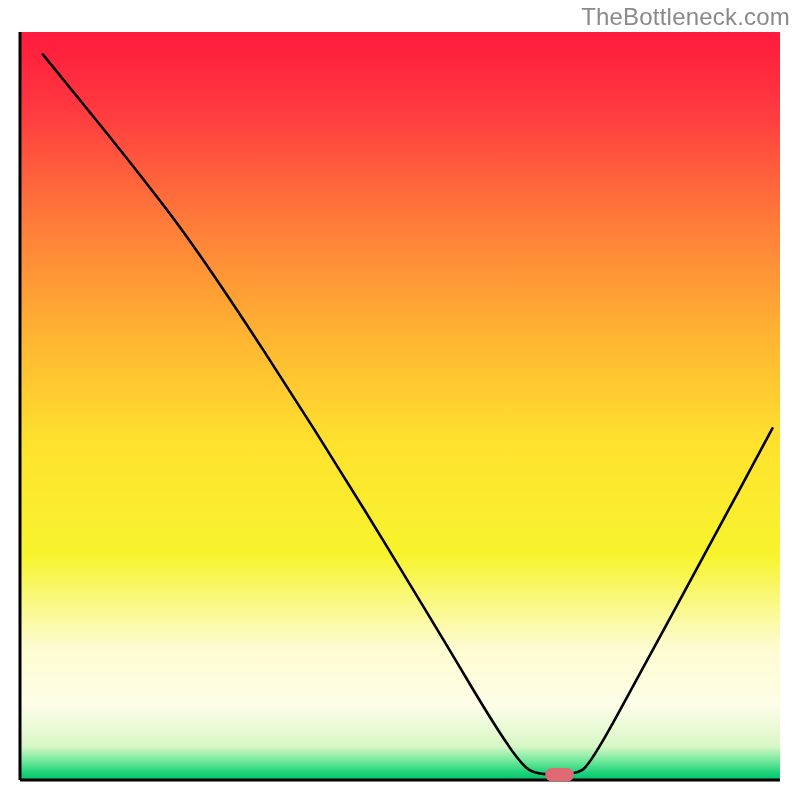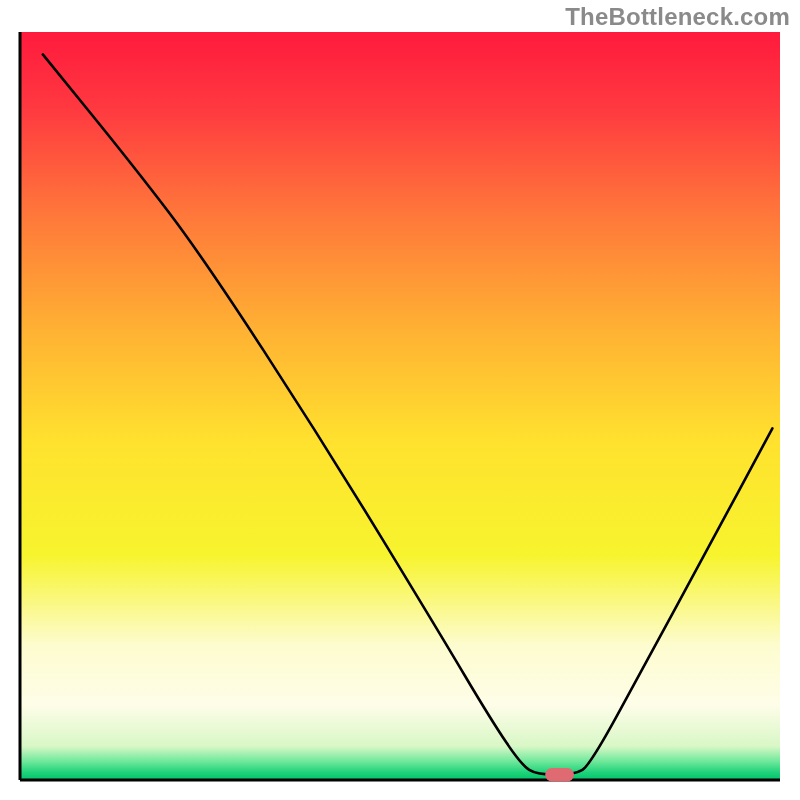--- a/index.html
+++ b/index.html
@@ -14,21 +14,21 @@
   .frame {
     position: relative;
     width: 800px;
     height: 800px;
   }
   .watermark {
     position: absolute;
     top: 3px;
     right: 10px;
     font-size: 24px;
-    font-weight: 700;
+    font-weight: 400;
     color: #8a8a8a;
     letter-spacing: 0.2px;
     user-select: none;
   }
   svg {
     position: absolute;
     top: 0;
     left: 0;
   }
 </style>

